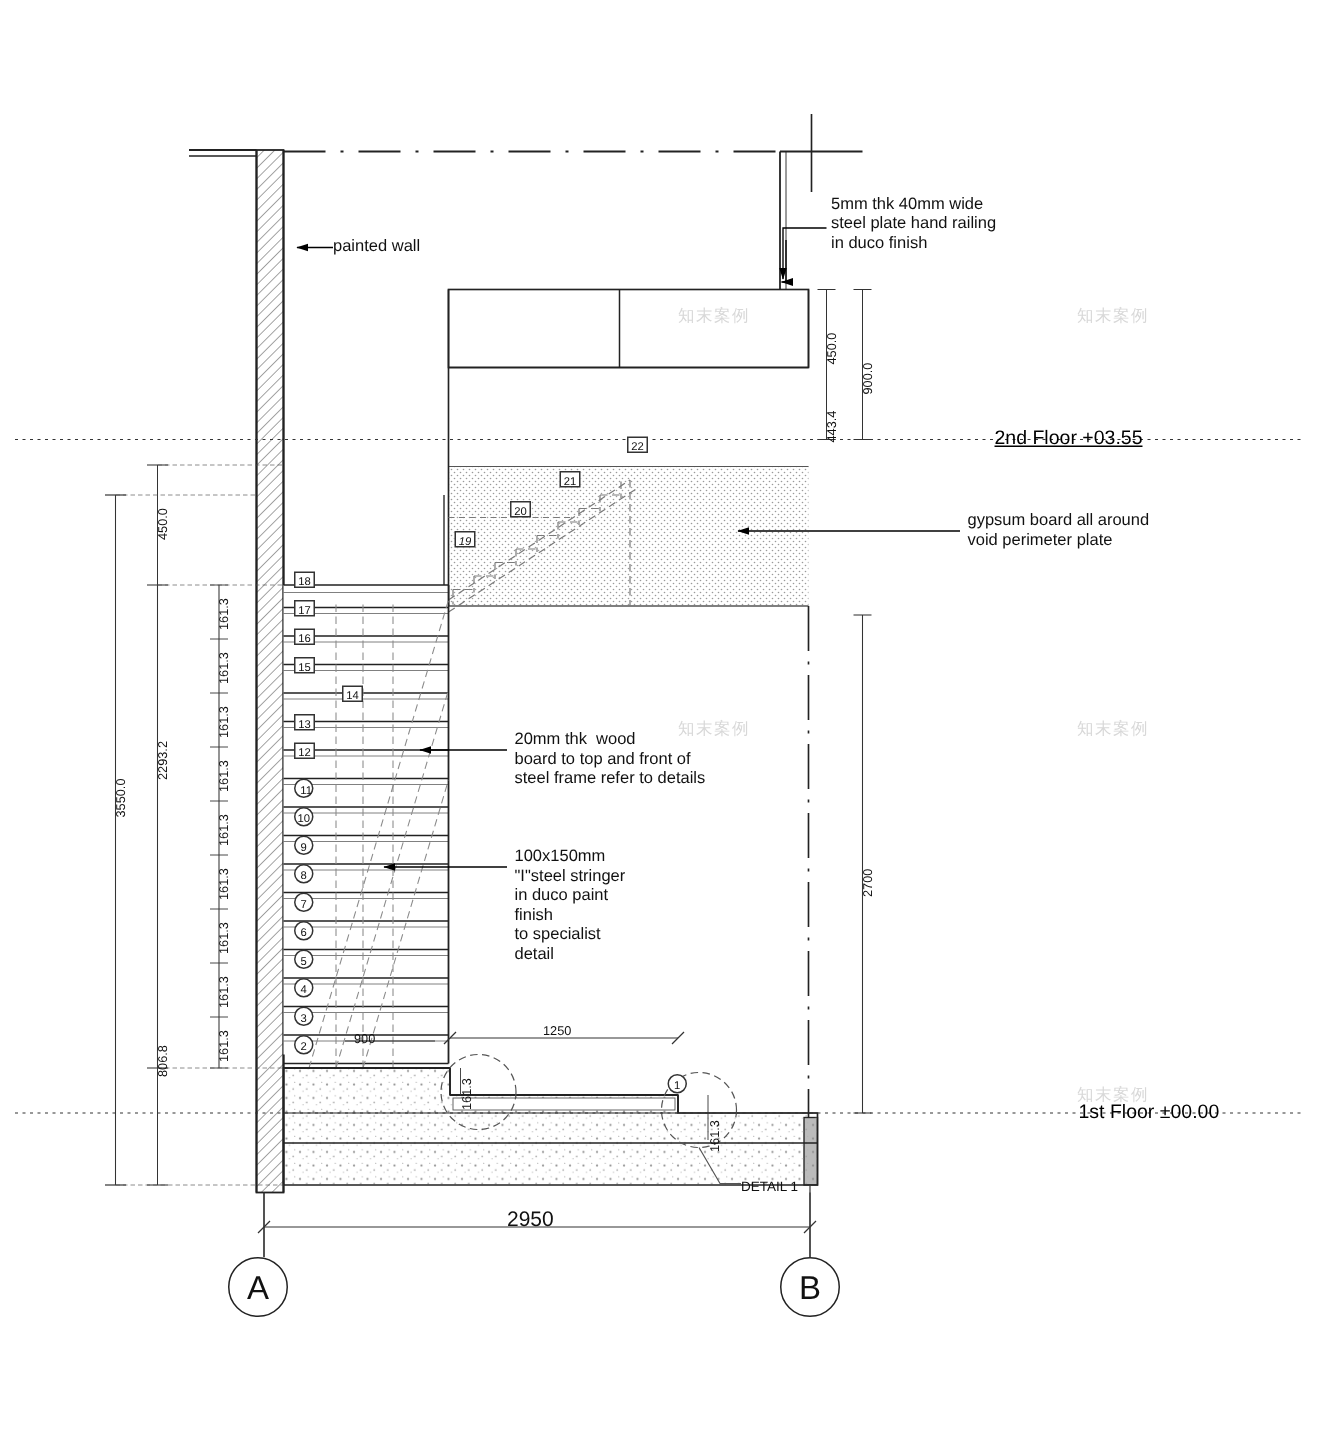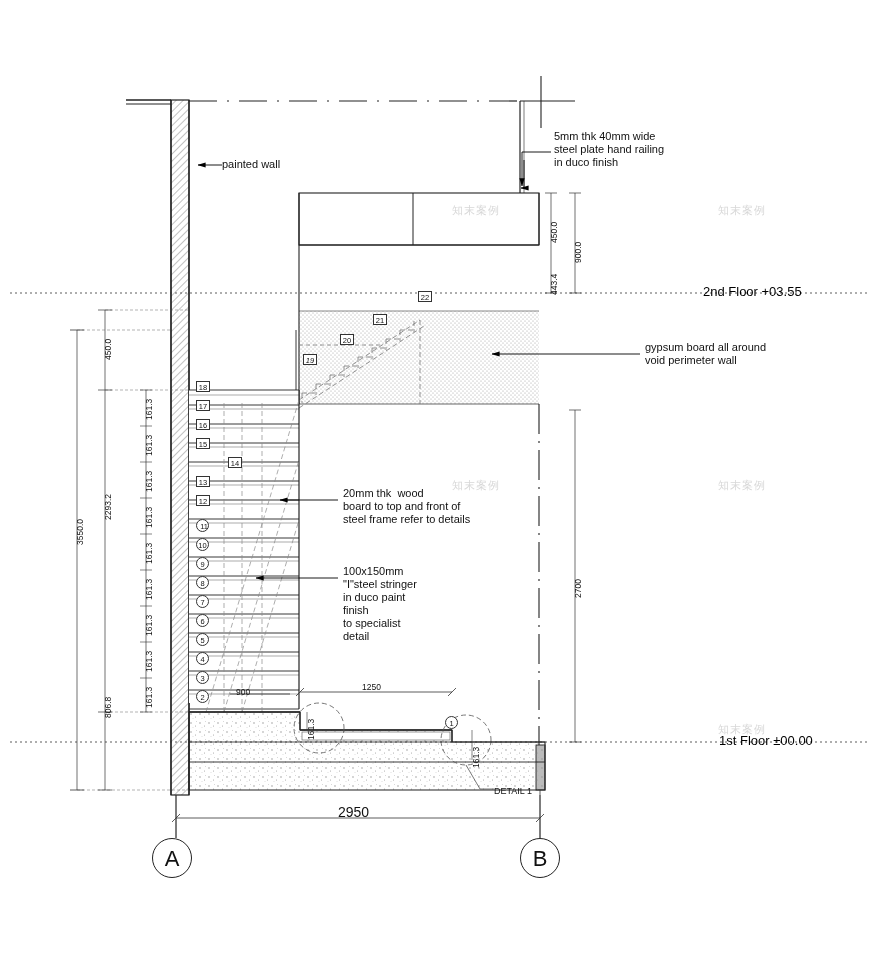--- a/index.html
+++ b/index.html
@@ -285,29 +285,29 @@
   <g stroke="#000" stroke-width="0.9" fill="none">
     <line x1="222" y1="165" x2="198" y2="165" marker-end="url(#arrowL)"></line>
     <path d="M551,152 L522,152 L522,186" marker-end="url(#arrowL)" transform="rotate(0)"></path>
     <line x1="640" y1="354" x2="492" y2="354" marker-end="url(#arrowL)"></line>
     <line x1="338" y1="500" x2="280" y2="500" marker-end="url(#arrowL)"></line>
     <line x1="338" y1="578" x2="256" y2="578" marker-end="url(#arrowL)"></line>
   </g>
   <path d="M524,160 L524,188 L521,188" stroke="#000" stroke-width="0.9" fill="none" marker-end="url(#arrowL)"></path>
 </svg>
 
-<div class="lbl floor" style="left:703px; top:285px;">2nd Floor +03.55</div>
+<div class="lbl floor" style="left:663px; top:285px;text-decoration:underline;">2nd Floor +03.55</div>
 <div class="lbl floor" style="left:719px; top:734px;">1st Floor ±00.00</div>
 
 <div class="lbl" style="left:554px; top:130px;">5mm thk 40mm wide
 steel plate hand railing
 in duco finish</div>
 <div class="lbl" style="left:222px; top:158px;">painted wall</div>
 <div class="lbl" style="left:645px; top:341px;">gypsum board all around
-void perimeter wall</div>
+void perimeter plate</div>
 <div class="lbl" style="left:343px; top:487px;">20mm thk  wood
 board to top and front of
 steel frame refer to details</div>
 <div class="lbl" style="left:343px; top:565px;">100x150mm
 "I"steel stringer
 in duco paint
 finish
 to specialist
 detail</div>
 <div class="lbl small" style="left:494px; top:785px;">DETAIL 1</div>

